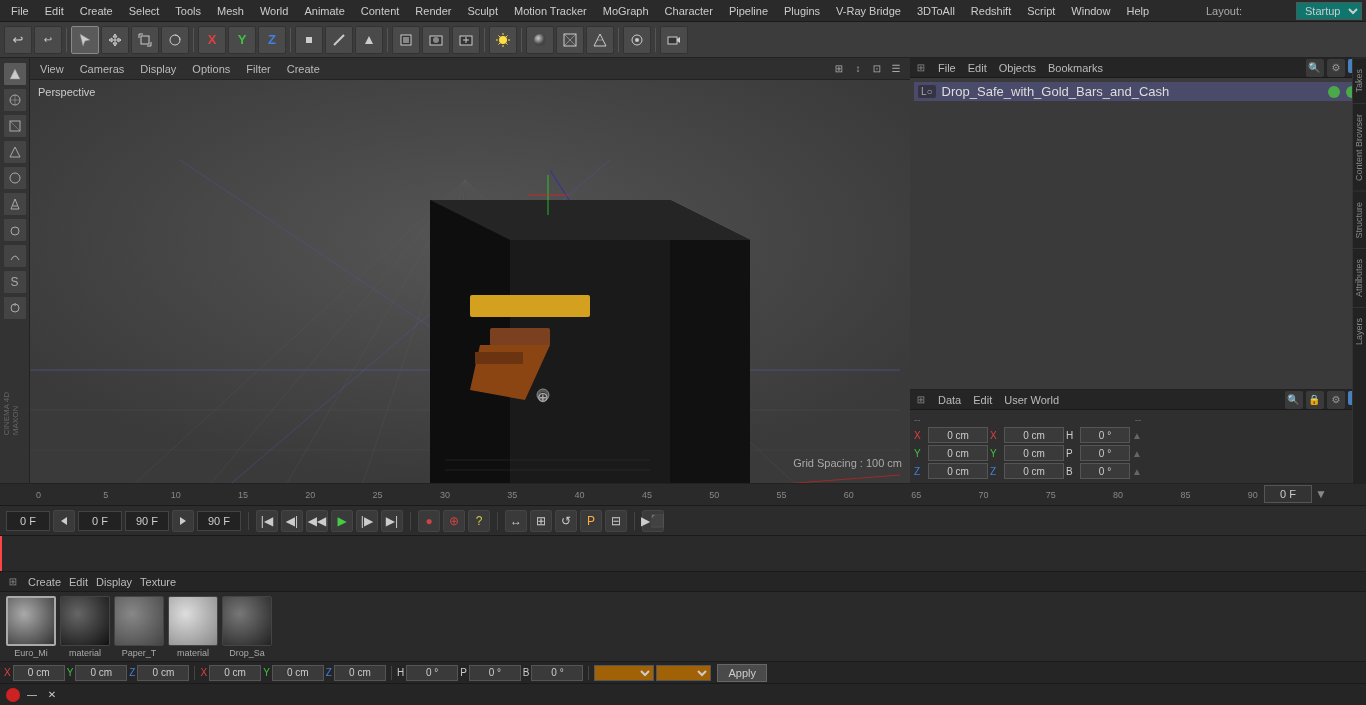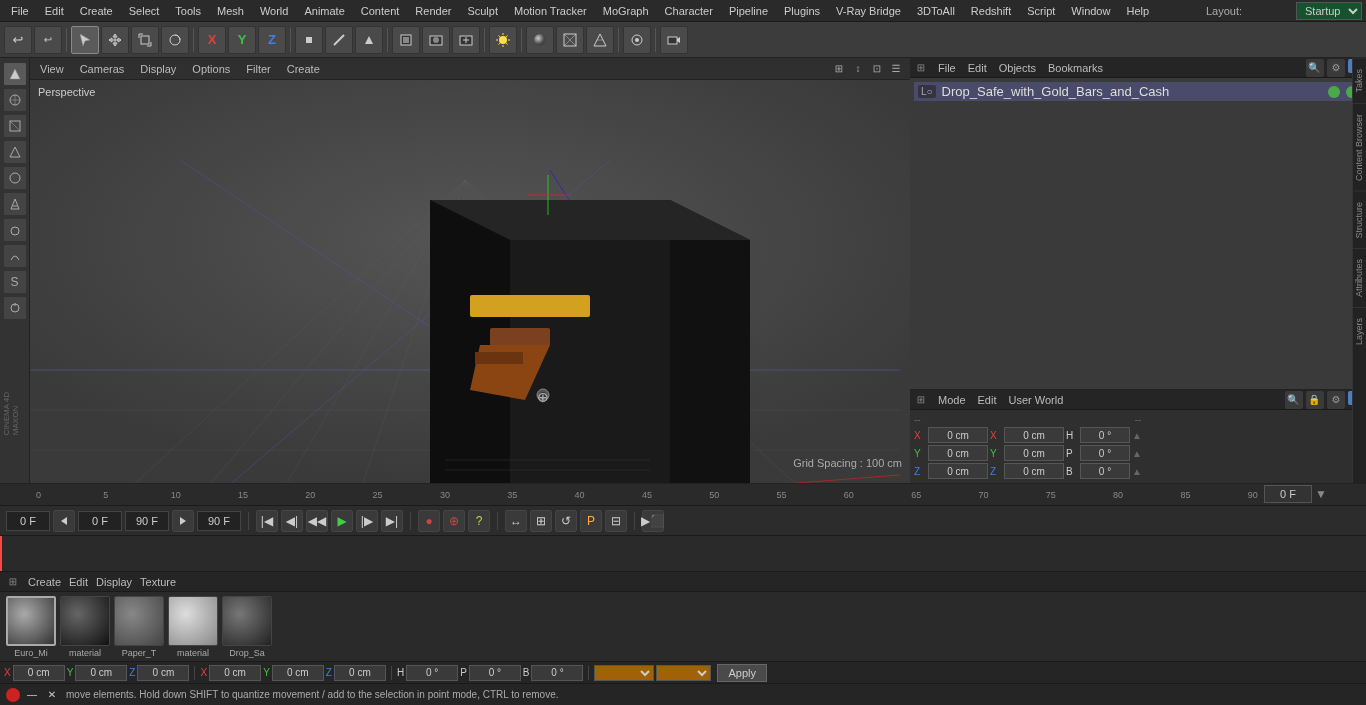--- a/index.html
+++ b/index.html
@@ -1,21 +1,21 @@
 <!DOCTYPE html>
 <html><head>
   <meta charset="utf-8">
   <style>
     * { margin: 0; padding: 0; box-sizing: border-box; }
     body { width: 1366px; height: 705px; background: #3a3a3a; font-family: Arial, sans-serif; font-size: 11px; color: #ccc; overflow: hidden; user-select: none; }
 
     
     #menu-bar { display: flex; align-items: center; height: 22px; background: #2a2a2a; border-bottom: 1px solid #1a1a1a; padding: 0 4px; gap: 2px; }
     .menu-item { padding: 2px 7px; color: #ccc; cursor: pointer; font-size: 11px; }
-    #layout-select { margin-left: auto; background: #14532d; color: #ccc; border: 1px solid #555; font-size: 11px; padding: 1px 4px; height: 18px; }
+    #layout-select { margin-left: auto; background: #0f766e; color: #ccc; border: 1px solid #555; font-size: 11px; padding: 1px 4px; height: 18px; }
 
     
     #toolbar { display: flex; align-items: center; height: 36px; background: #3c3c3c; border-bottom: 1px solid #222; padding: 0 4px; gap: 2px; }
     .toolbar-btn { width: 28px; height: 28px; background: #4a4a4a; border: 1px solid #333; border-radius: 2px; display: flex; align-items: center; justify-content: center; cursor: pointer; font-size: 13px; color: #ccc; }
     .toolbar-btn.active { background: #5a5a5a; border-color: #888; }
     .toolbar-sep { width: 1px; height: 24px; background: #555; margin: 0 2px; }
 
     
     #left-panel { width: 30px; background: #333; border-right: 1px solid #222; display: flex; flex-direction: column; align-items: center; padding-top: 4px; gap: 2px; }
     .left-icon { width: 24px; height: 24px; background: #444; border: 1px solid #333; border-radius: 2px; display: flex; align-items: center; justify-content: center; cursor: pointer; font-size: 11px; color: #aaa; }
@@ -425,21 +425,21 @@
           <div style="width:12px; height:12px; border-radius:50%; background:#4aaa4a; margin-left:auto;"></div>
           <div style="width:12px; height:12px; border-radius:50%; background:#4aaa4a;"></div>
         </div>
       </div>
     </div>
 
     <div id="right-bottom" style="flex:1; display:flex; flex-direction:column; background:#333; border-top:1px solid #222;">
 
       <div style="display:flex; align-items:center; height:20px; background:#252525; border-bottom:1px solid #1a1a1a; padding:0 4px;">
         <span style="width:14px; height:14px; display:flex; align-items:center; justify-content:center; font-size:10px; color:#888; margin-right:4px;">⊞</span>
-        <span class="attr-tab">Mode</span>
+        <span class="attr-tab">Data</span>
         <span class="attr-tab">Edit</span>
         <span class="attr-tab">User World</span>
         <div style="margin-left:auto; display:flex; gap:3px;">
           <div class="obj-tool">🔍</div>
           <div class="obj-tool">🔒</div>
           <div class="obj-tool">⚙</div>
           <div class="obj-tool" style="background:#4a80c0; width:14px; height:14px; border-radius:2px;"></div>
         </div>
       </div>
 
@@ -640,14 +640,13 @@
   </select>
   <button id="apply-btn">Apply</button>
 </div>
 
 <div id="status-bar">
   <div id="status-icons">
     <div class="status-icon" style="background:#cc2222; width:14px; height:14px; border-radius:50%;"></div>
     <div class="status-icon">—</div>
     <div class="status-icon">✕</div>
   </div>
-  <span id="status-text">move elements. Hold down SHIFT to quantize movement / add to the selection in point mode, CTRL to remove.</span>
 </div>
 
 </body></html>

